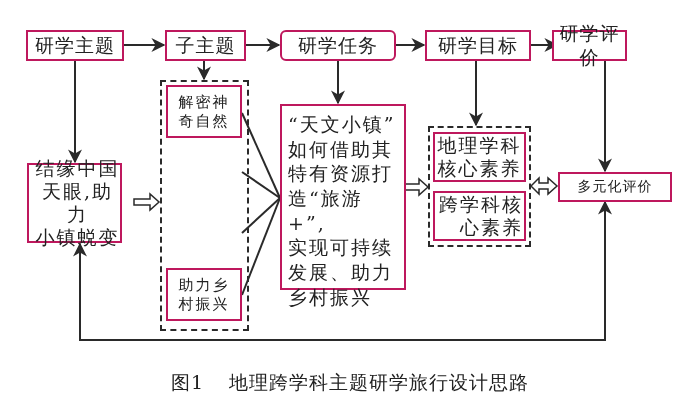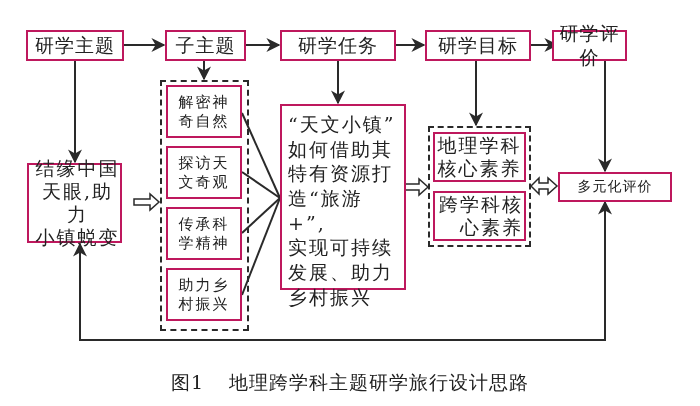--- a/index.html
+++ b/index.html
@@ -58,48 +58,40 @@
       <path d="M531,186 L539,178 L539,183 L548,183 L548,178 L557,186 L548,194 L548,189 L539,189 L539,194 Z"></path>
     </g>
   </svg>
 
   <div class="box top" style="left:26px;width:98px;">
     <span>研学主题</span>
   </div>
   <div class="box top" style="left:165px;width:81px;">
     <span>子主题</span>
   </div>
-  <div class="box top" style="left:280px;width:116px;">
+  <div class="box top" style="left:280px;width:116px;border-radius:6px;">
     <span>研学任务</span>
   </div>
   <div class="box top" style="left:425px;width:106px;">
     <span>研学目标</span>
   </div>
   <div class="box top" style="left:552px;width:75px;">
     <span>研学评价</span>
   </div>
 
   <div class="box" style="left:27px;top:163px;width:95px;height:80px;font-size:19px;letter-spacing:2px;justify-content:flex-start;padding-left:6px;text-align:center;">
     <span class="multi">结缘中国
 天眼,助力
 小镇蜕变</span>
   </div>
 
   <div class="dashed" style="left:160px;top:80px;width:89px;height:251px;"></div>
   <div class="box sub" style="top:85px;">
     <span class="multi">解密神
 奇自然</span>
-  </div>
-  <div class="box sub" style="top:146px;">
-    <span class="multi">探访天
-文奇观</span>
-  </div>
-  <div class="box sub" style="top:207px;">
-    <span class="multi">传承科
-学精神</span>
   </div>
   <div class="box" style="left:280px;top:104px;width:126px;height:186px;font-size:19px;letter-spacing:2px;justify-content:flex-start;align-items:flex-start;padding:6px 4px 0 6px;text-align:left;">
     <span class="multi" style="line-height:1.3;">“天文小镇”
 如何借助其
 特有资源打
 造“旅游+”,
 实现可持续
 发展、助力
 乡村振兴</span>
   </div>

